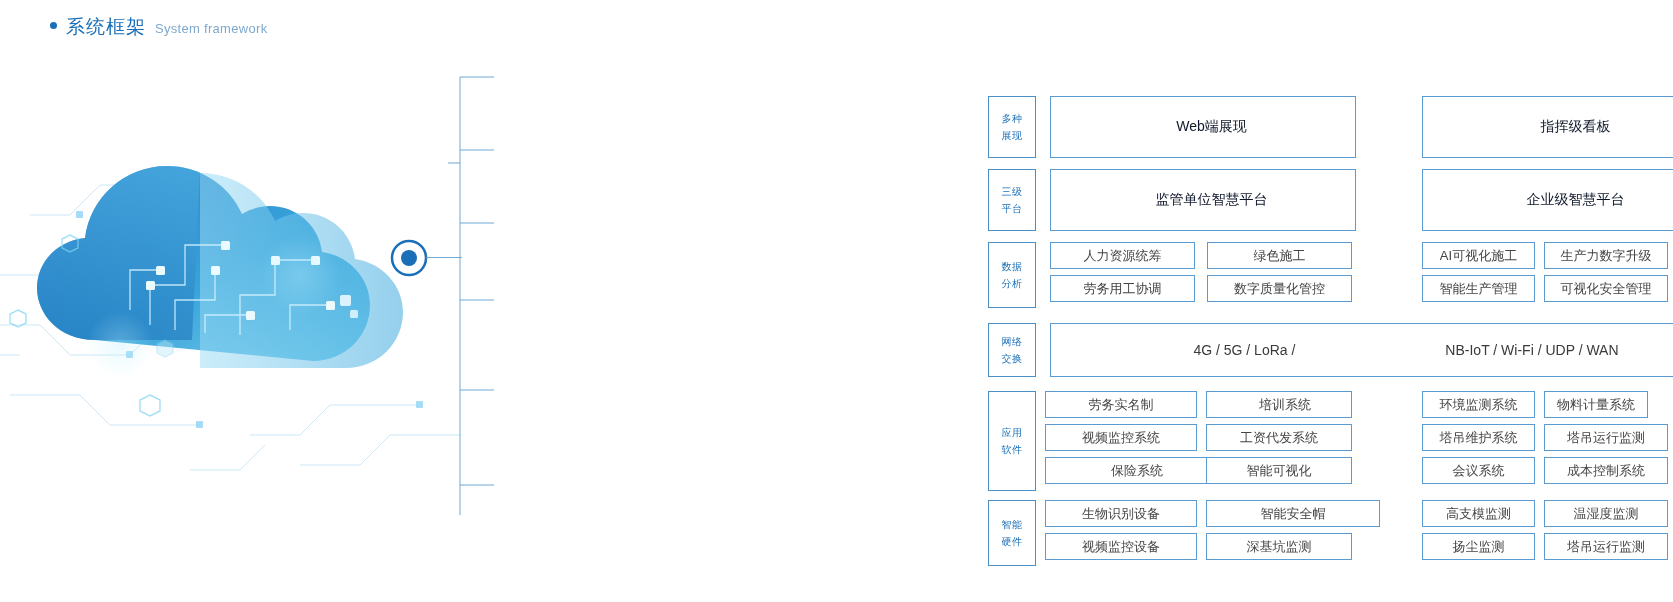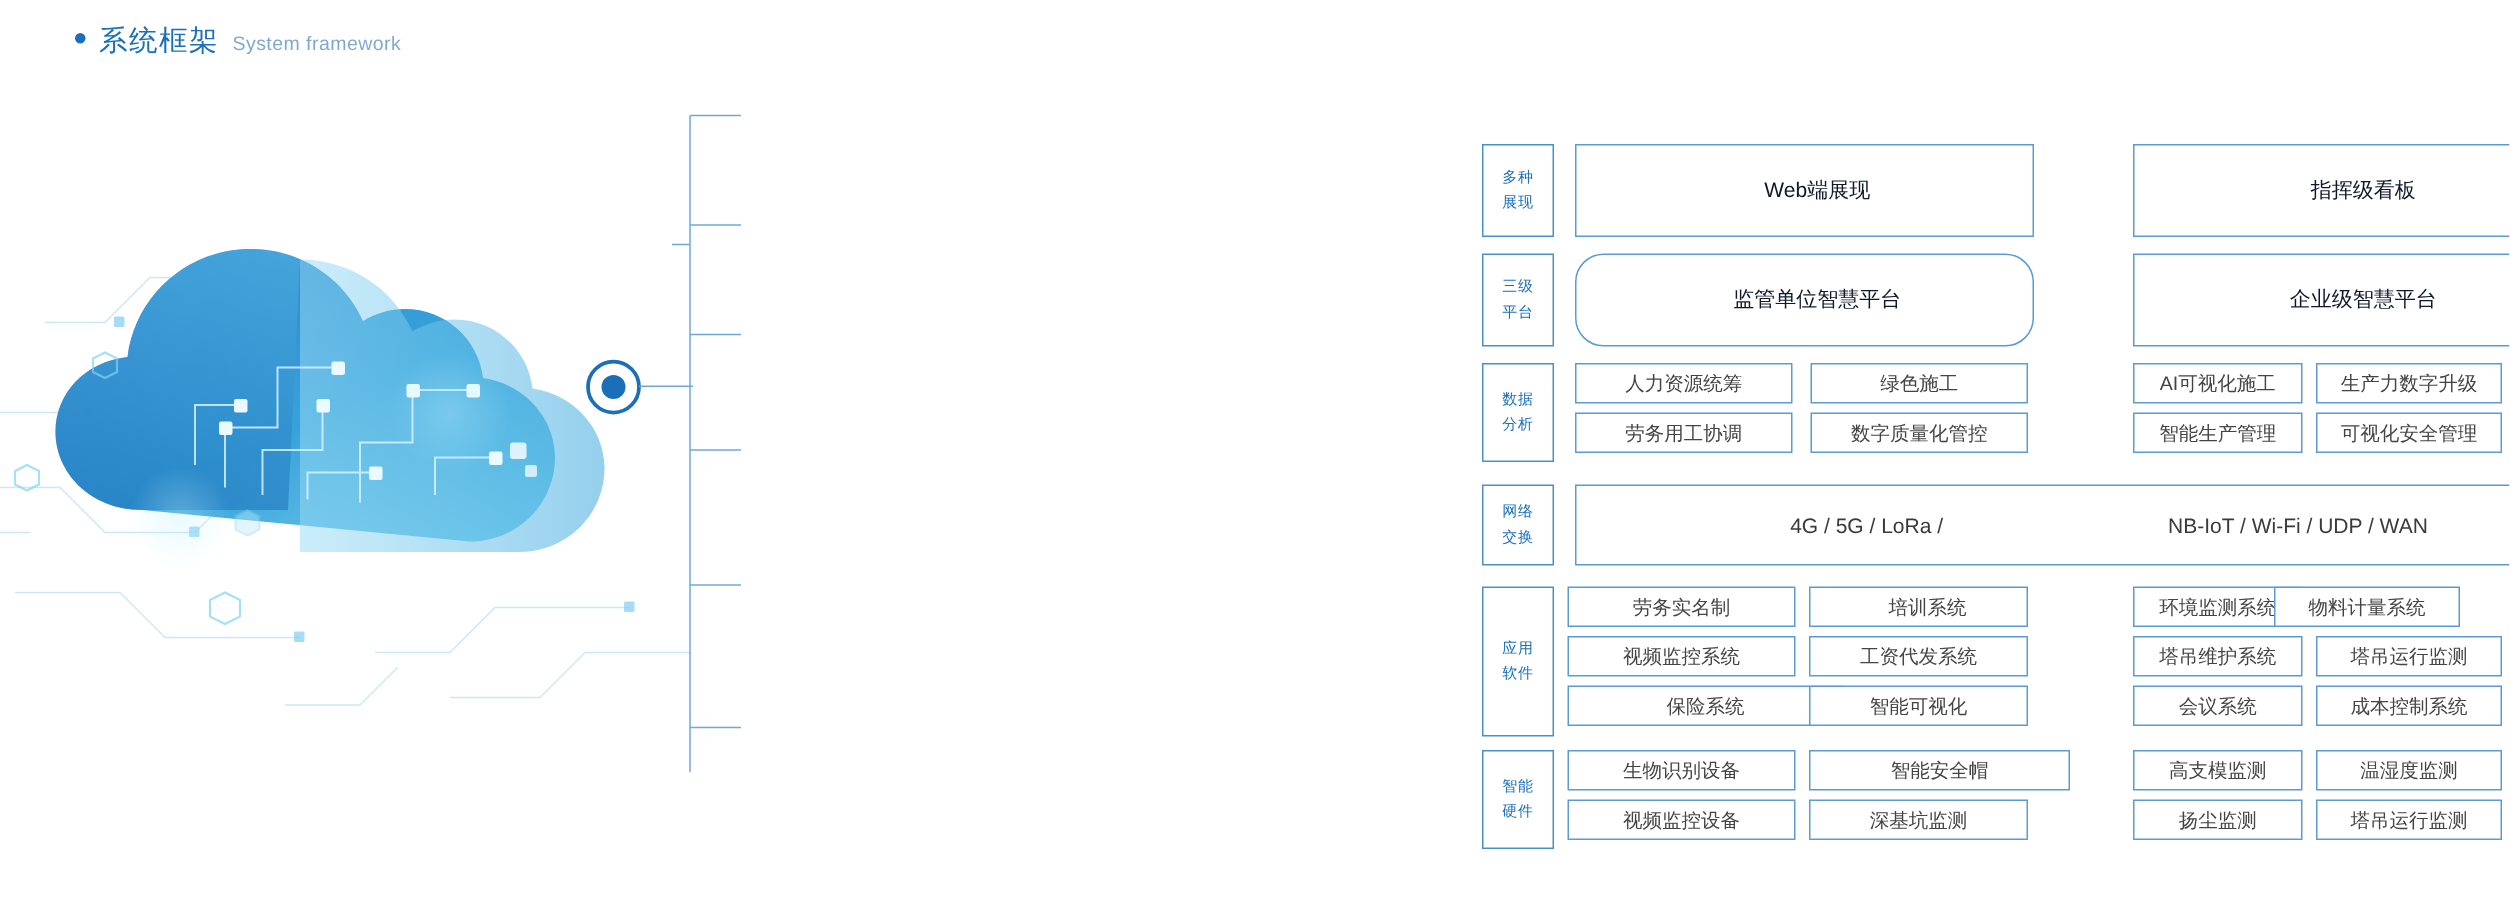--- a/index.html
+++ b/index.html
@@ -200,21 +200,21 @@
       <div class="cat" style="position: absolute; left: 494px; top: 48px; width: 48px; height: 62px;">
         <span>多种</span>
         <span>展现</span>
       </div>
       <div class="bx big" style="position: absolute; left: 556px; top: 48px; width: 306px; height: 62px;">Web端展现</div>
       <div class="bx big" style="position: absolute; left: 928px; top: 48px; width: 290px; height: 62px;">指挥级看板</div>
       <div class="cat" style="position: absolute; left: 494px; top: 121px; width: 48px; height: 62px;">
         <span>三级</span>
         <span>平台</span>
       </div>
-      <div class="bx big" style="position: absolute; left: 556px; top: 121px; width: 306px; height: 62px; border-radius: 19px;">监管单位智慧平台</div>
+      <div class="bx big" style="position: absolute; left: 556px; top: 121px; width: 306px; height: 62px;">监管单位智慧平台</div>
       <div class="bx big" style="position: absolute; left: 928px; top: 121px; width: 290px; height: 62px;">企业级智慧平台</div>
       <div class="cat" style="position: absolute; left: 494px; top: 194px; width: 48px; height: 66px;">
         <span>数据</span>
         <span>分析</span>
       </div>
       <div class="bx" style="position: absolute; left: 556px; top: 194px; width: 145px; height: 27px;">人力资源统筹</div>
       <div class="bx" style="position: absolute; left: 713px; top: 194px; width: 145px; height: 27px;">绿色施工</div>
       <div class="bx" style="position: absolute; left: 556px; top: 227px; width: 145px; height: 27px;">劳务用工协调</div>
       <div class="bx" style="position: absolute; left: 713px; top: 227px; width: 145px; height: 27px;">数字质量化管控</div>
       <div class="bx" style="position: absolute; left: 928px; top: 194px; width: 113px; height: 27px;">AI可视化施工</div>
@@ -235,21 +235,21 @@
         <span>应用</span>
         <span>软件</span>
       </div>
       <div class="bx" style="position: absolute; left: 551px; top: 343px; width: 152px; height: 27px;">劳务实名制</div>
       <div class="bx" style="position: absolute; left: 712px; top: 343px; width: 146px; height: 27px; padding-left: 12px;">培训系统</div>
       <div class="bx" style="position: absolute; left: 551px; top: 376px; width: 152px; height: 27px;">视频监控系统</div>
       <div class="bx" style="position: absolute; left: 712px; top: 376px; width: 146px; height: 27px;">工资代发系统</div>
       <div class="bx" style="position: absolute; left: 551px; top: 409px; width: 184px; height: 27px;">保险系统</div>
       <div class="bx" style="position: absolute; left: 712px; top: 409px; width: 146px; height: 27px;">智能可视化</div>
       <div class="bx" style="position: absolute; left: 928px; top: 343px; width: 113px; height: 27px;">环境监测系统</div>
-      <div class="bx" style="position: absolute; left: 1022px; top: 343px; width: 124px; height: 27px;">物料计量系统</div>
+      <div class="bx" style="position: absolute; left: 1050px; top: 343px; width: 104px; height: 27px;">物料计量系统</div>
       <div class="bx" style="position: absolute; left: 928px; top: 376px; width: 113px; height: 27px;">塔吊维护系统</div>
       <div class="bx" style="position: absolute; left: 1050px; top: 376px; width: 124px; height: 27px;">塔吊运行监测</div>
       <div class="bx" style="position: absolute; left: 928px; top: 409px; width: 113px; height: 27px;">会议系统</div>
       <div class="bx" style="position: absolute; left: 1050px; top: 409px; width: 124px; height: 27px;">成本控制系统</div>
       <div class="cat" style="position: absolute; left: 494px; top: 452px; width: 48px; height: 66px;">
         <span>智能</span>
         <span>硬件</span>
       </div>
       <div class="bx" style="position: absolute; left: 551px; top: 452px; width: 152px; height: 27px;">生物识别设备</div>
       <div class="bx" style="position: absolute; left: 712px; top: 452px; width: 174px; height: 27px;">智能安全帽</div>

